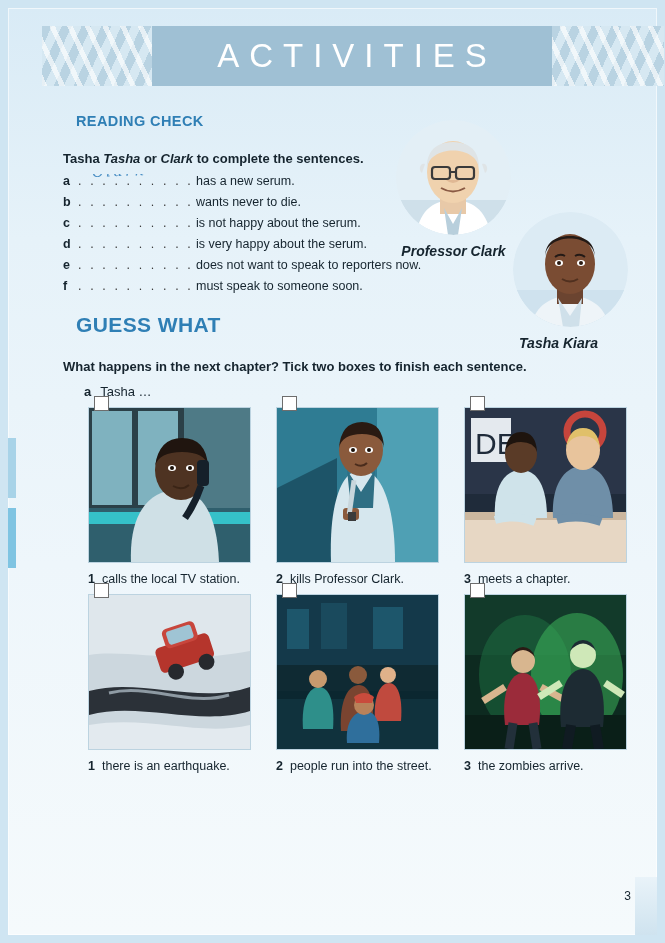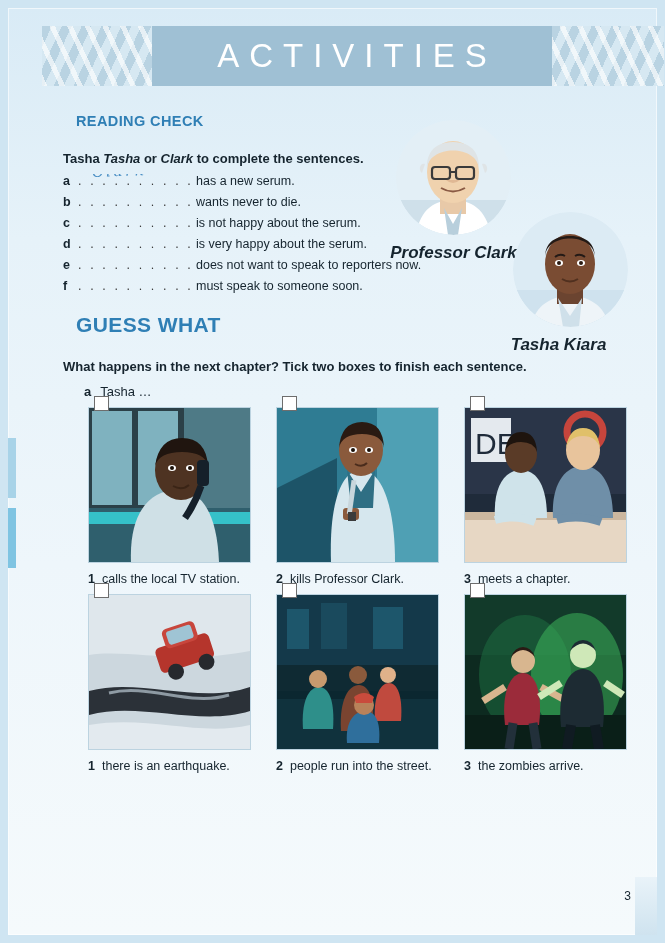--- a/index.html
+++ b/index.html
@@ -85,21 +85,21 @@
   }
   .qtxt{}
 
   
   .portrait{
     position:absolute;border-radius:50%;overflow:hidden;
   }
   .p-clark{left:388px;top:20px;width:115px;height:115px;}
   .p-tasha{left:505px;top:112px;width:115px;height:115px;}
   .cap{
-    position:absolute;font-size:17px;font-style:italic;font-weight:bold;color:#15242e;
+    position:absolute;font-size:14px;font-style:italic;font-weight:bold;color:#15242e;
     text-align:center;
   }
   .cap.clark{left:378px;top:143px;width:135px;}
   .cap.tasha{left:483px;top:235px;width:135px;}
 
   
   .gw-wrap{margin-top:20px;}
   .q-line{
     padding:10px 0 0 76px;font-size:13px;color:#15242e;
   }

